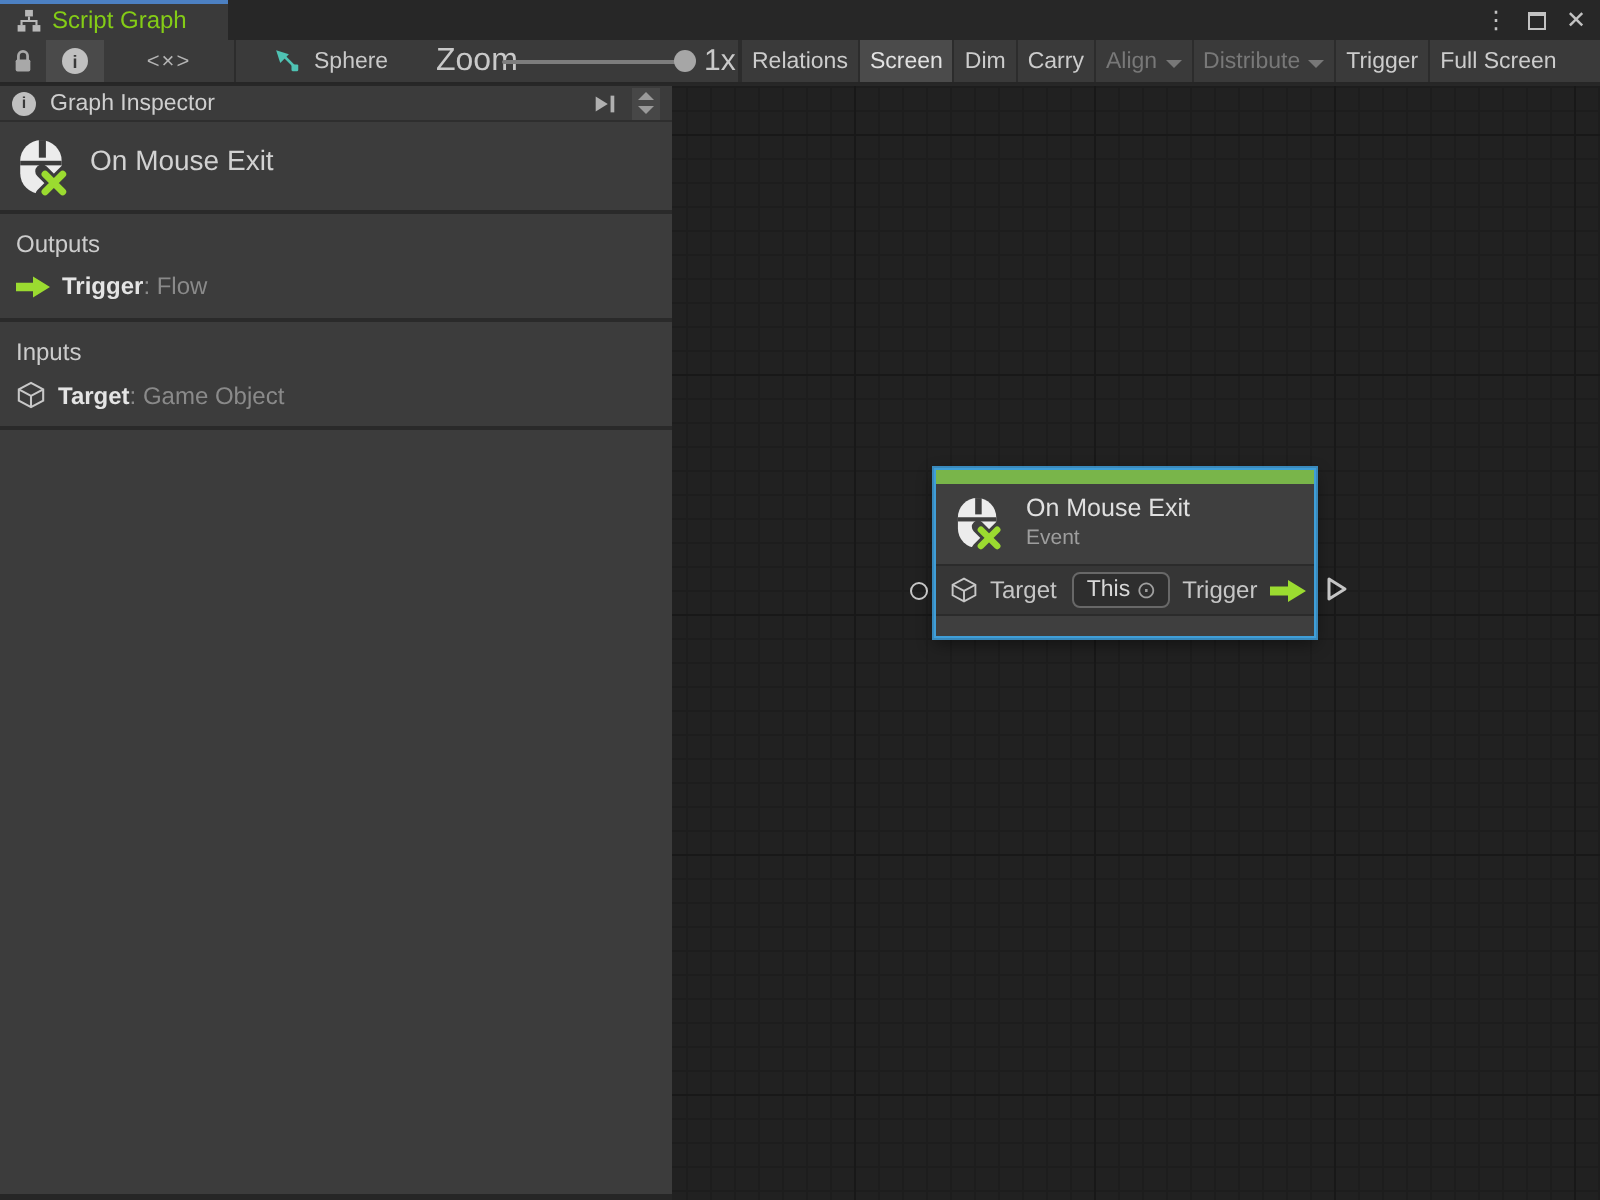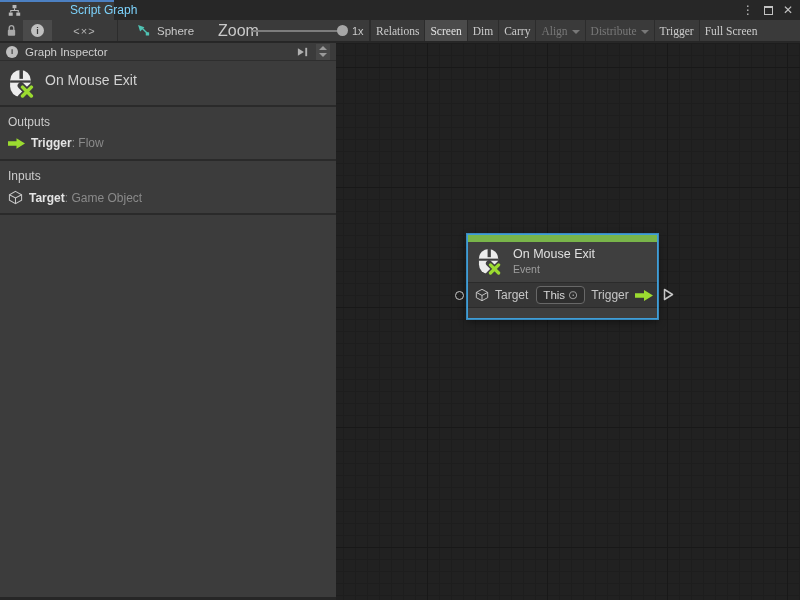--- a/index.html
+++ b/index.html
@@ -6,45 +6,45 @@
   html,body { width:800px; height:600px; background:#272727; }
   body { font-family:"Liberation Sans","DejaVu Sans",sans-serif; font-size:12px; color:#cfcfcf;
          -webkit-font-smoothing:antialiased; overflow:hidden; }
   .window { position:relative; width:800px; height:600px; background:#272727; overflow:hidden; }
 
   
   .tab-bar { position:absolute; left:0; top:0; width:800px; height:20px; background:#272727; }
   .tab { position:absolute; left:0; top:0; width:114px; height:20px; background:#3a3a3a;
          display:flex; align-items:center; padding:0 8px; gap:5px; cursor:default; }
   .tab-accent { position:absolute; left:0; top:0; width:100%; height:2px; }
-  .tab-label { font-size:12px; color:#7dd3fc; white-space:nowrap;margin-left:44px; }
+  .tab-label { font-size:12px; color:#84cc16; white-space:nowrap; }
   .win-controls { position:absolute; right:0; top:0; height:20px; display:flex; align-items:center; gap:4px; padding-right:4px; }
   .win-btn { width:16px; height:18px; display:flex; align-items:center; justify-content:center;
              color:#c2c2c2; font-size:12px; cursor:default; }
   .max-glyph { width:9px; height:9px; border:1px solid #c2c2c2; border-top-width:2px; }
 
   
   .toolbar { position:absolute; left:0; top:20px; width:800px; height:22px; background:#3a3a3a;
              border-bottom:1px solid #262626; }
   .tb-btn { position:absolute; top:0; height:21px; display:flex; align-items:center; justify-content:center; }
   .tb-lock { left:0; width:23px; }
   .tb-info { left:23px; width:29px; background:#4a4a4a; }
   .tb-code { left:52px; width:65px; color:#b5b5b5; font-size:11px; letter-spacing:1px; }
   .vsep { position:absolute; top:0; width:1px; height:21px; background:#2c2c2c; }
   .info-circle { width:13px; height:13px; border-radius:50%; background:#c0c0c0; color:#3a3a3a;
                  font-size:9px; font-weight:bold; display:flex; align-items:center; justify-content:center; }
   .tb-graphicon { position:absolute; left:136px; top:3px; }
   .tb-graphname { position:absolute; left:157px; top:0; height:21px; display:flex; align-items:center; color:#c9c9c9; font-size:11.5px; }
   .tb-zoomlabel { position:absolute; left:218px; top:0; height:21px; display:flex; align-items:center; color:#c9c9c9; font-size:16px; }
   .zoom-track { position:absolute; left:251px; top:10px; width:92px; height:2px; background:#7d7d7d; border-radius:1px; }
   .zoom-knob { position:absolute; left:337px; top:5px; width:11px; height:11px; border-radius:50%; background:#a6a6a6; }
-  .tb-zoomval { position:absolute; left:352px; top:0; height:21px; display:flex; align-items:center; color:#c9c9c9; font-size:11px; }
+  .tb-zoomval { position:absolute; left:352px; top:0; height:21px; display:flex; align-items:center; color:#c9c9c9; font-size:15px; }
   .tb-buttons { position:absolute; left:370px; right:0; top:0; height:21px; display:flex; overflow:hidden; }
   .tb-tbtn { height:21px; display:flex; align-items:center; padding:0 5px; gap:4px; color:#cccccc;
-             font-size:11.5px; border-left:1px solid #2c2c2c; white-space:nowrap; cursor:default;font-family:Liberation Serif, serif; }
+             font-size:11.5px; border-left:1px solid #2c2c2c; white-space:nowrap; cursor:default; }
   .tb-tbtn.active { background:#4b4b4b; color:#e2e2e2; }
   .tb-tbtn.disabled { color:#787878; }
   .dd-arrow { width:0; height:0; border-left:4px solid transparent; border-right:4px solid transparent;
               border-top:4px solid currentColor; margin-top:2px; }
 
   
   .content { position:absolute; left:0; top:43px; width:800px; height:557px; }
 
   
   .inspector { position:absolute; left:0; top:0; width:336px; height:557px; background:#3c3c3c;

